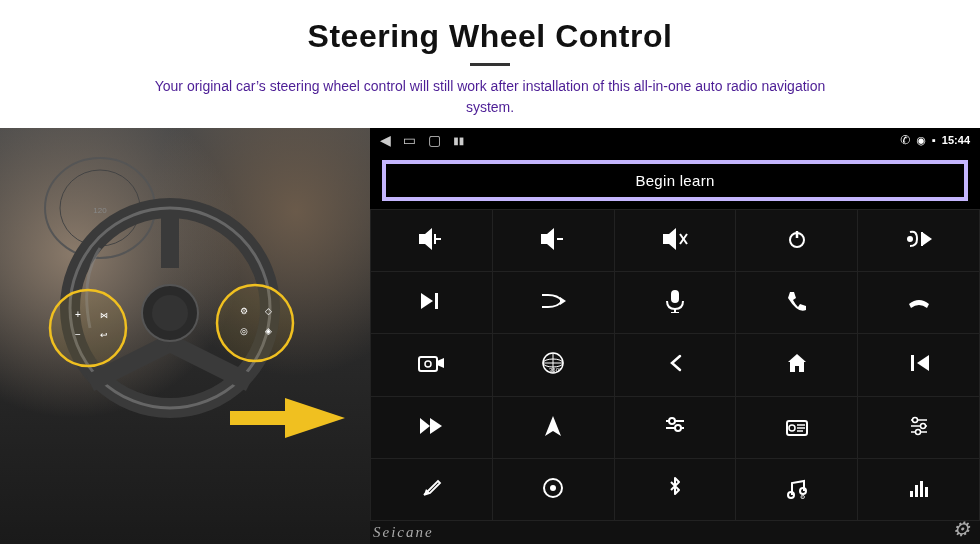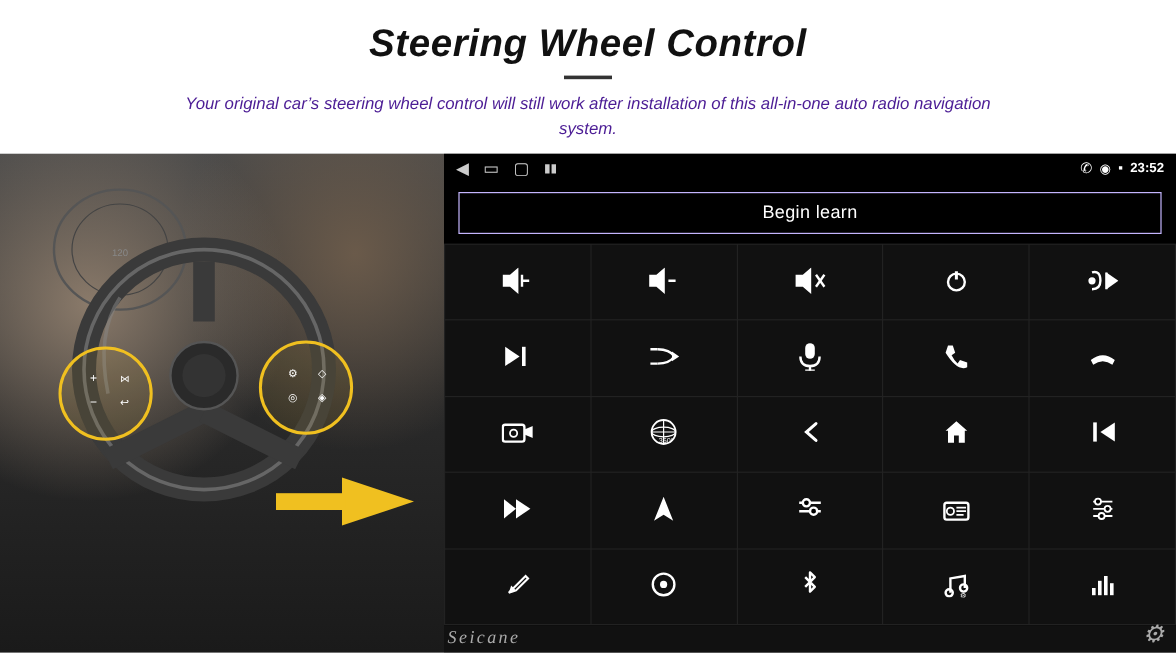--- a/index.html
+++ b/index.html
@@ -17,21 +17,20 @@
       display: flex;
       flex-direction: column;
       align-items: center;
       background: #fff;
     }
 
     .header-section {
       text-align: center;
       padding: 18px 28px 10px;
       width: 100%;
-      font-style: italic;
     }
 
     .main-title {
       font-size: 32px;
       font-weight: 900;
       color: #111;
       letter-spacing: 0.5px;
       margin-bottom: 8px;
     }
 
@@ -123,21 +122,21 @@
     
     .begin-learn-row {
       padding: 8px 12px;
       background: #000;
     }
 
     .begin-learn-btn {
       width: 100%;
       padding: 8px;
       background: #000;
-      border: 1px solid #c4b5fd;
+      border: 4px solid #c4b5fd;
       color: #fff;
       font-size: 15px;
       text-align: center;
       cursor: pointer;
       letter-spacing: 0.3px;
     }
 
     
     .icon-grid {
       flex: 1;
@@ -248,21 +247,21 @@
         <div class="status-bar-left">
           <span class="nav-icon">◀</span>
           <span class="nav-icon">▭</span>
           <span class="nav-icon">▢</span>
           <span class="nav-icon" style="font-size:10px;">▮▮</span>
         </div>
         <div class="status-bar-right">
           <span style="font-size:12px;">✆</span>
           <span style="font-size:11px;">◉</span>
           <span style="font-size:11px;">▪</span>
-          <span style="font-weight:bold;">23:52</span>
+          <span style="font-weight:bold;">15:44</span>
         </div>
       </div>
 
       <div class="begin-learn-row">
         <button class="begin-learn-btn">Begin learn</button>
       </div>
 
       <div class="icon-grid">
 
         <div class="grid-cell">

